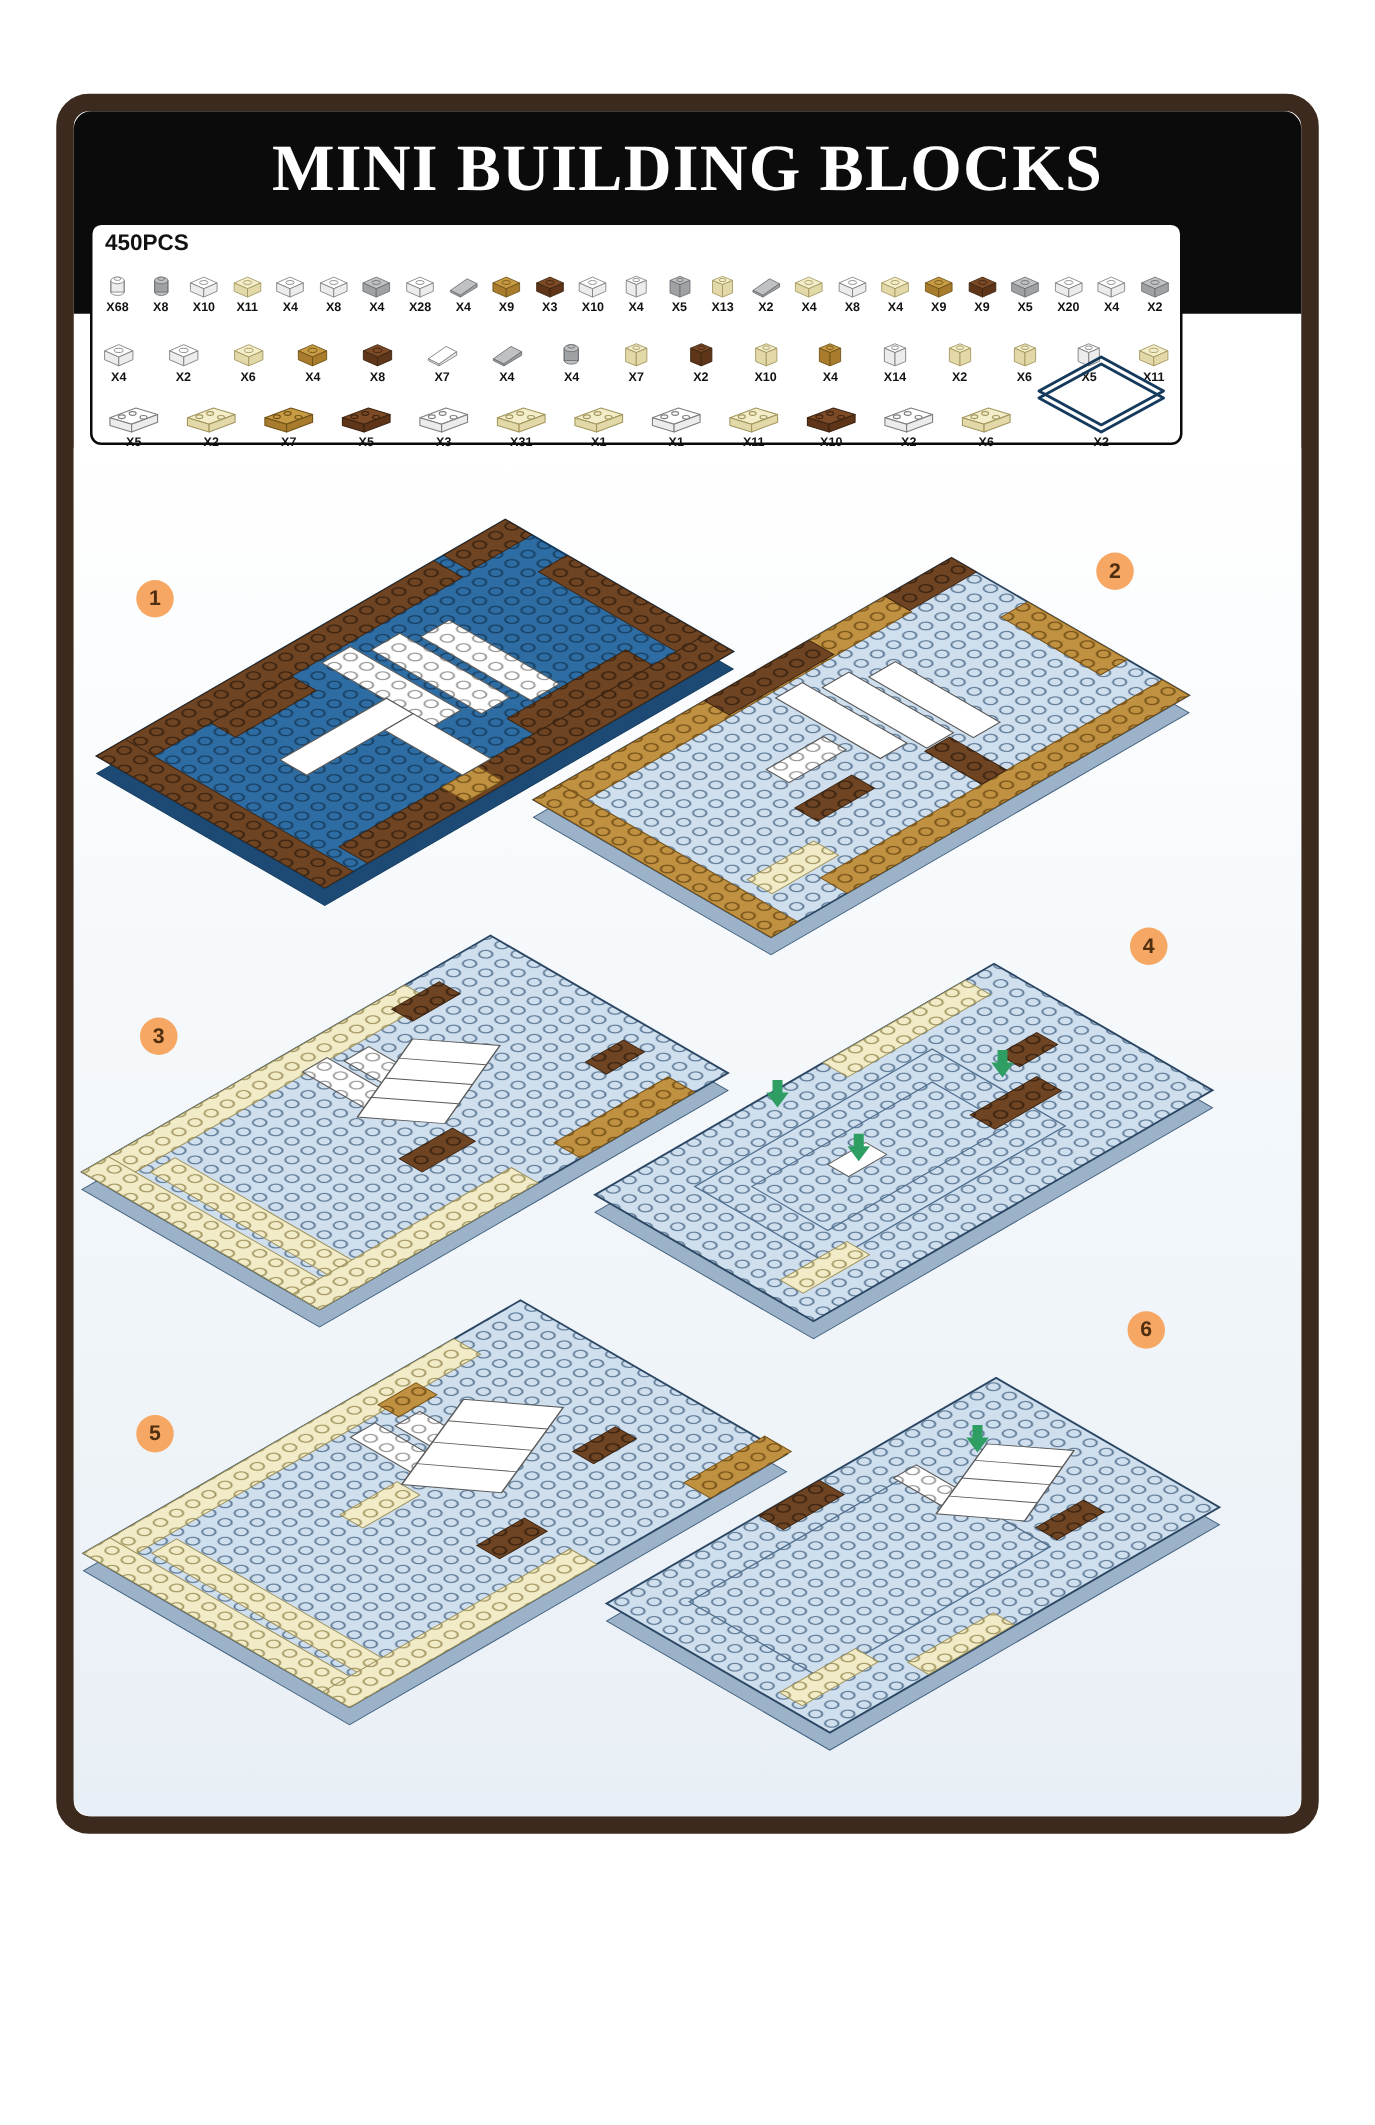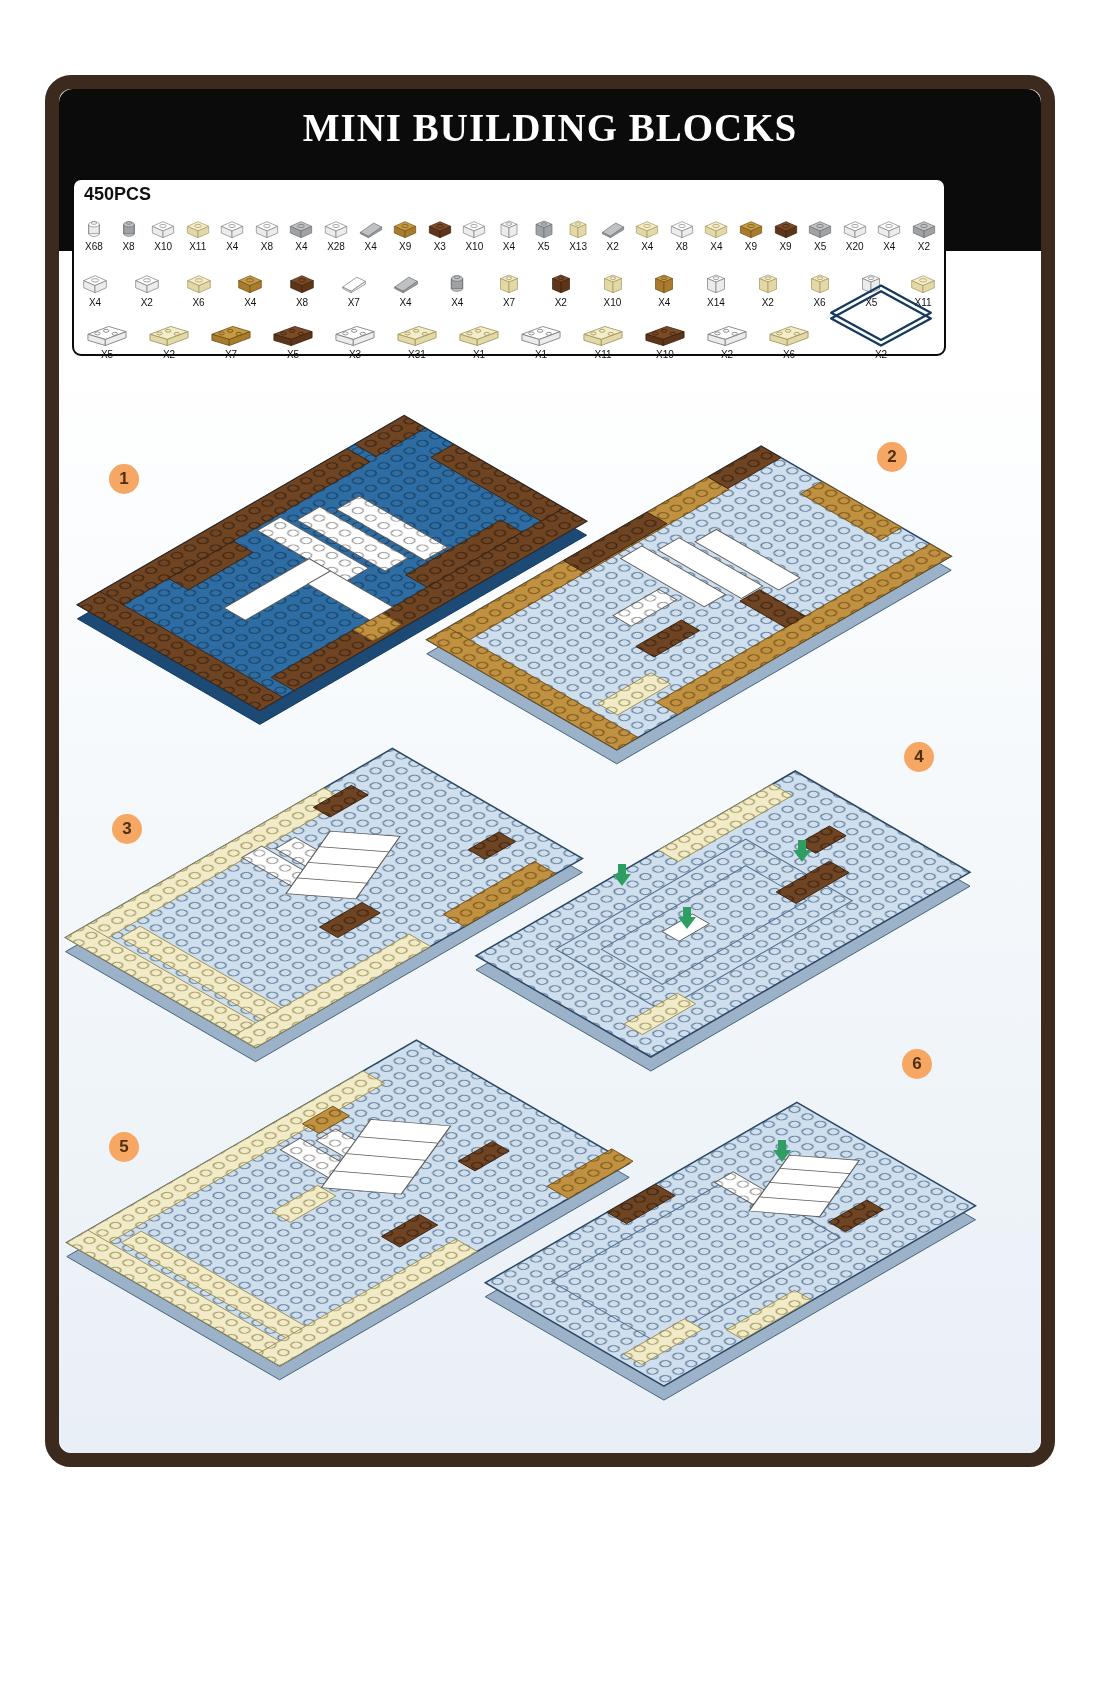--- a/index.html
+++ b/index.html
@@ -5,36 +5,36 @@
   html,body{margin:0;padding:0;background:#ffffff;}
   .page{position:relative;width:1100px;height:1700px;background:#fff;overflow:hidden;
         font-family:"Liberation Sans",sans-serif;}
   
   .frame{position:absolute;left:45px;top:75px;width:982px;height:1364px;
          border:14px solid var(--frame,#3b2a1d);border-radius:26px;background:#fff;}
   
   .header{position:absolute;left:59px;top:89px;width:982px;height:162px;
           background:var(--header_bg,#0b0b0b);border-radius:14px 14px 0 0;}
   .title{position:absolute;left:0;top:16px;width:100%;text-align:center;color:#fff;
-         font-family:"Liberation Serif",serif;font-weight:700;font-size:39px;letter-spacing:1px;}
+         font-family:"Liberation Serif",serif;font-weight:700;font-size:53px;letter-spacing:1px;}
   .subtitle{position:absolute;left:0;top:68px;width:100%;text-align:center;color:#fff;
          font-family:"Liberation Serif",serif;font-weight:700;font-size:28px;letter-spacing:1px;}
   .parts-list-label{position:absolute;left:62px;top:121px;color:#fff;font-size:13px;
          font-weight:bold;letter-spacing:2px;}
   
   .parts-box{position:absolute;left:72px;top:178px;width:870px;height:174px;background:#fff;
          border:2px solid #0a0a0a;border-radius:9px;z-index:5;}
   .count{position:absolute;left:10px;top:4px;font-size:18px;font-weight:bold;color:#111;}
   .prow{position:absolute;left:4px;right:4px;display:flex;justify-content:space-between;
         align-items:flex-end;}
   .prow.r0{top:20px;height:52px;}
   .prow.r1{top:74px;height:54px;}
   .prow.r2{top:128px;height:52px;}
   .part{display:flex;flex-direction:column;align-items:center;justify-content:flex-end;}
-  .plabel{font-size:10px;font-weight:normal;color:#111;line-height:10px;margin-top:1px;}
+  .plabel{font-size:10px;font-weight:bold;color:#111;line-height:10px;margin-top:1px;}
   .pglyph{width:32px;height:24px;overflow:visible;}
   .prow.r1 .pglyph{width:34px;height:27px;}
   .prow.r2 .pglyph{width:58px;height:26px;}
   .part[data-shape="baseplate"] .pglyph{width:118px;height:68px;}
   .pglyph polygon,.pglyph ellipse,.pglyph line,.pglyph rect{
         stroke:var(--s,#777);stroke-width:1;fill:none;stroke-linejoin:round;}
   .pglyph .f{fill:var(--f,#fff);}
   .pglyph .fd{fill:var(--fd,#ddd);}
   .part g{display:none;}
   .part[data-shape="round"]     g[data-g="round"]{display:inline;}

